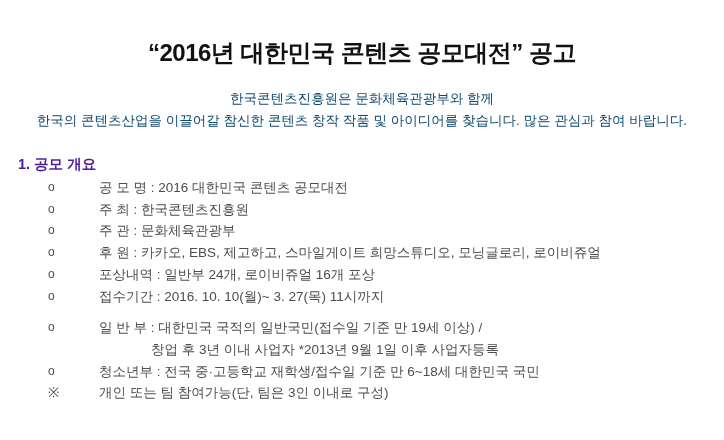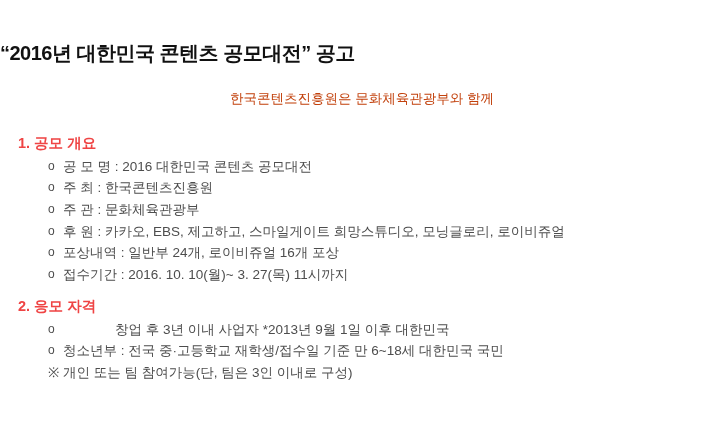--- a/index.html
+++ b/index.html
@@ -8,74 +8,75 @@
     width: 724px;
     height: 440px;
     background: #ffffff;
     font-family: "Liberation Sans", sans-serif;
     color: #4d4d4d;
     overflow: hidden;
     position: relative;
   }
   .doc-title {
     padding-top: 40px;
-    text-align: left;
-    font-size: 20px;
+    text-align: center;
+    font-size: 24px;
     font-weight: bold;
     color: #111111;
     letter-spacing: -0.5px;
     line-height: 26px;
   }
   .intro {
     margin-top: 22px;
     text-align: center;
     font-size: 13.5px;
     line-height: 21.5px;
-    color: #c2410c;
+    color: #0c4a6e;
   }
   .intro .line { display: block; }
   .section { margin-left: 18px; }
   .section-1 { margin-top: 23px; }
   .section-2 { margin-top: 10px; }
   .section-heading {
     font-size: 14.5px;
     font-weight: bold;
-    color: #ef4444;
+    color: #4c1d95;
     line-height: 20px;
   }
   .items { margin-top: 3px; }
   .item {
     display: flex;
     align-items: flex-start;
     padding-left: 30px;
     font-size: 13.5px;
     line-height: 21.7px;
     color: #4d4d4d;
   }
   .bullet {
     flex: 0 0 auto;
     width: 15px;
     font-size: 12px;
     line-height: 21.7px;
     color: #4d4d4d;
   }
   .item.note .bullet { font-size: 13.5px; }
-  .item-lines { flex: 1 1 auto; }
+  .item-lines { flex: 1 1 auto; margin-left: 36px; }
   .item-lines .line { display: block; }
   .item-lines .line2 { padding-left: 52px; }
 </style>
 </head>
 <body>
 
 <div class="page">
 
   <h1 class="doc-title">“2016년 대한민국 콘텐츠 공모대전” 공고</h1>
 
   <p class="intro">
     <span class="line">한국콘텐츠진흥원은 문화체육관광부와 함께</span>
+    <span class="line">한국의 콘텐츠산업을 이끌어갈 참신한 콘텐츠 창작 작품 및 아이디어를 찾습니다. 많은 관심과 참여 바랍니다.</span>
   </p>
 
   <div class="section section-1">
     <div class="section-heading">1. 공모 개요</div>
     <div class="items">
       <div class="item">
         <span class="bullet">o</span>
         <span class="item-lines">
             <span class="line">공 모 명 : 2016 대한민국 콘텐츠 공모대전</span>
           </span>
@@ -107,26 +108,26 @@
       <div class="item">
         <span class="bullet">o</span>
         <span class="item-lines">
             <span class="line">접수기간 : 2016. 10. 10(월)~ 3. 27(목) 11시까지</span>
           </span>
       </div>
     </div>
   </div>
 
   <div class="section section-2">
-    <div class="section-heading">2. 응모 자격</div>
     <div class="items">
       <div class="item">
         <span class="bullet">o</span>
         <span class="item-lines">
-          <span class="line line2">창업 후 3년 이내 사업자 *2013년 9월 1일 이후 대한민국</span>
+          <span class="line">일 반 부 : 대한민국 국적의 일반국민(접수일 기준 만 19세 이상) /</span>
+          <span class="line line2">창업 후 3년 이내 사업자 *2013년 9월 1일 이후 사업자등록</span>
         </span>
       </div>
       <div class="item">
         <span class="bullet">o</span>
         <span class="item-lines">
             <span class="line">청소년부 : 전국 중·고등학교 재학생/접수일 기준 만 6~18세 대한민국 국민</span>
           </span>
       </div>
       <div class="item note">
         <span class="bullet">※</span>

